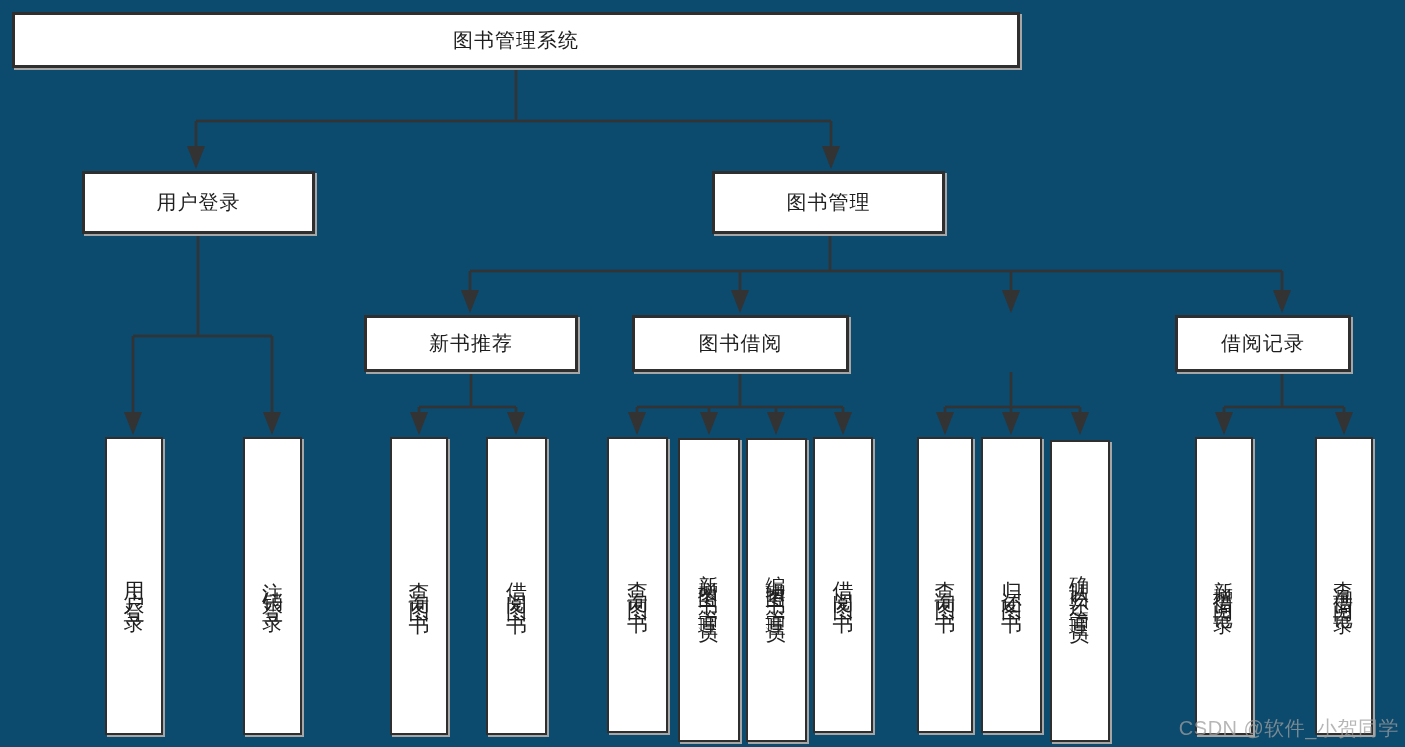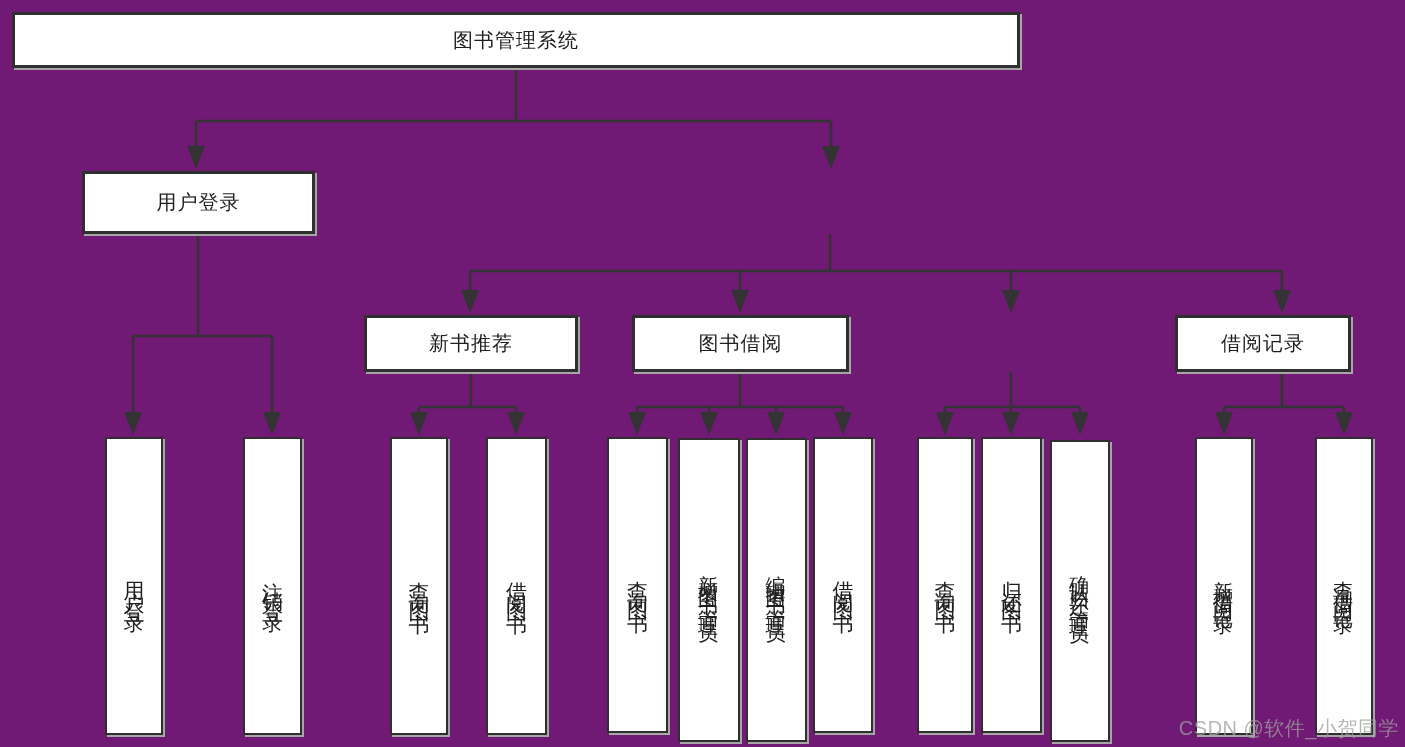--- a/index.html
+++ b/index.html
@@ -3,21 +3,21 @@
 <meta charset="utf-8">
 <style>
   * { margin: 0; padding: 0; box-sizing: border-box; }
   html, body { background: #ffffff; }
   body { font-family: "Liberation Sans", "DejaVu Sans", sans-serif; }
 
   .canvas {
     position: relative;
     width: 1405px;
     height: 747px;
-    background: #701a75;
+    background: #0c4a6e;
     overflow: hidden;
   }
 
   .connectors {
     position: absolute;
     left: 0; top: 0;
     width: 1405px; height: 747px;
     pointer-events: none;
   }
 
@@ -109,20 +109,21 @@
     <path d="M1011,407 V412" stroke="#333333" stroke-width="2.5" fill="none" marker-end="url(#arr)"></path>
     <path d="M1080,407 V412" stroke="#333333" stroke-width="2.5" fill="none" marker-end="url(#arr)"></path>
 
     <path d="M1224,407 V412" stroke="#333333" stroke-width="2.5" fill="none" marker-end="url(#arr)"></path>
     <path d="M1344,407 V412" stroke="#333333" stroke-width="2.5" fill="none" marker-end="url(#arr)"></path>
   </svg>
 
   <div class="hbox" style="left:12px;top:12px;width:1008px;height:56px">图书管理系统</div>
 
   <div class="hbox" style="left:82px;top:171px;width:233px;height:63px">用户登录</div>
+  <div class="hbox" style="left:712px;top:171px;width:233px;height:63px">图书管理</div>
 
   <div class="hbox" style="left:364px;top:315px;width:214px;height:57px">新书推荐</div>
   <div class="hbox" style="left:632px;top:315px;width:217px;height:57px">图书借阅</div>
   <div class="hbox" style="left:1175px;top:315px;width:176px;height:57px">借阅记录</div>
 
   <div class="vbox" style="left:105px;top:437px;width:58px;height:298px">用户登录</div>
   <div class="vbox" style="left:243px;top:437px;width:59px;height:298px">注销登录</div>
 
   <div class="vbox" style="left:390px;top:437px;width:58px;height:298px">查询图书</div>
   <div class="vbox" style="left:486px;top:437px;width:61px;height:298px">借阅图书</div>

